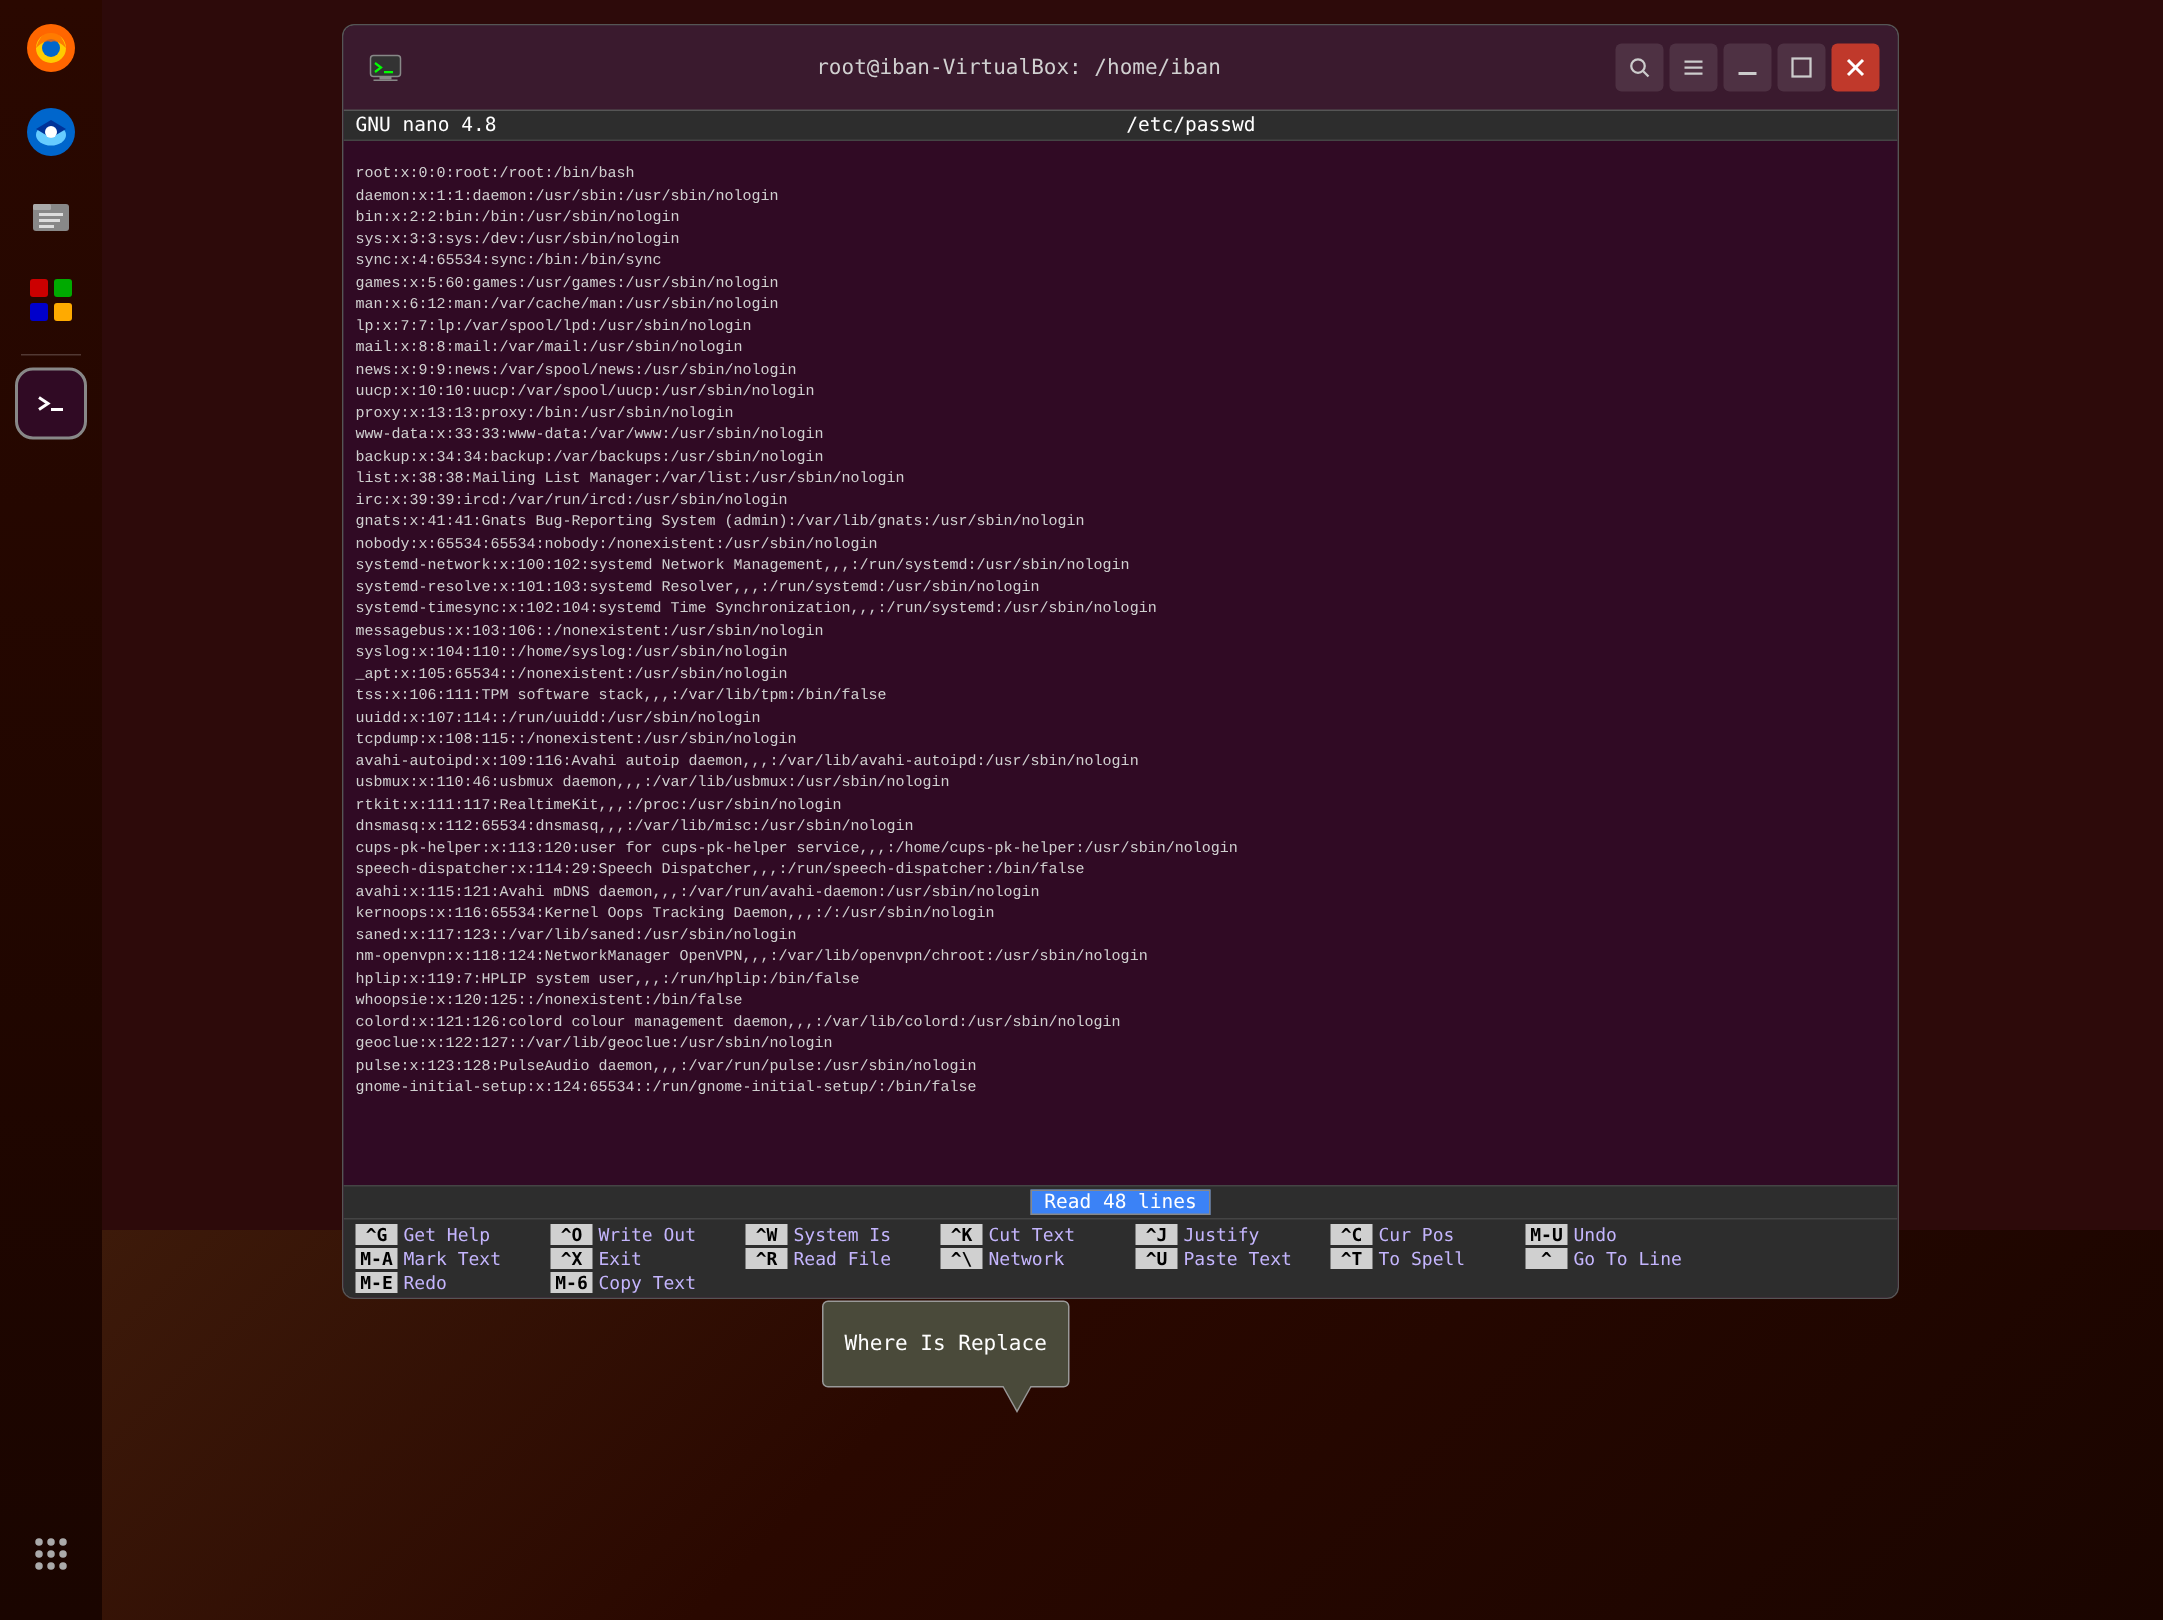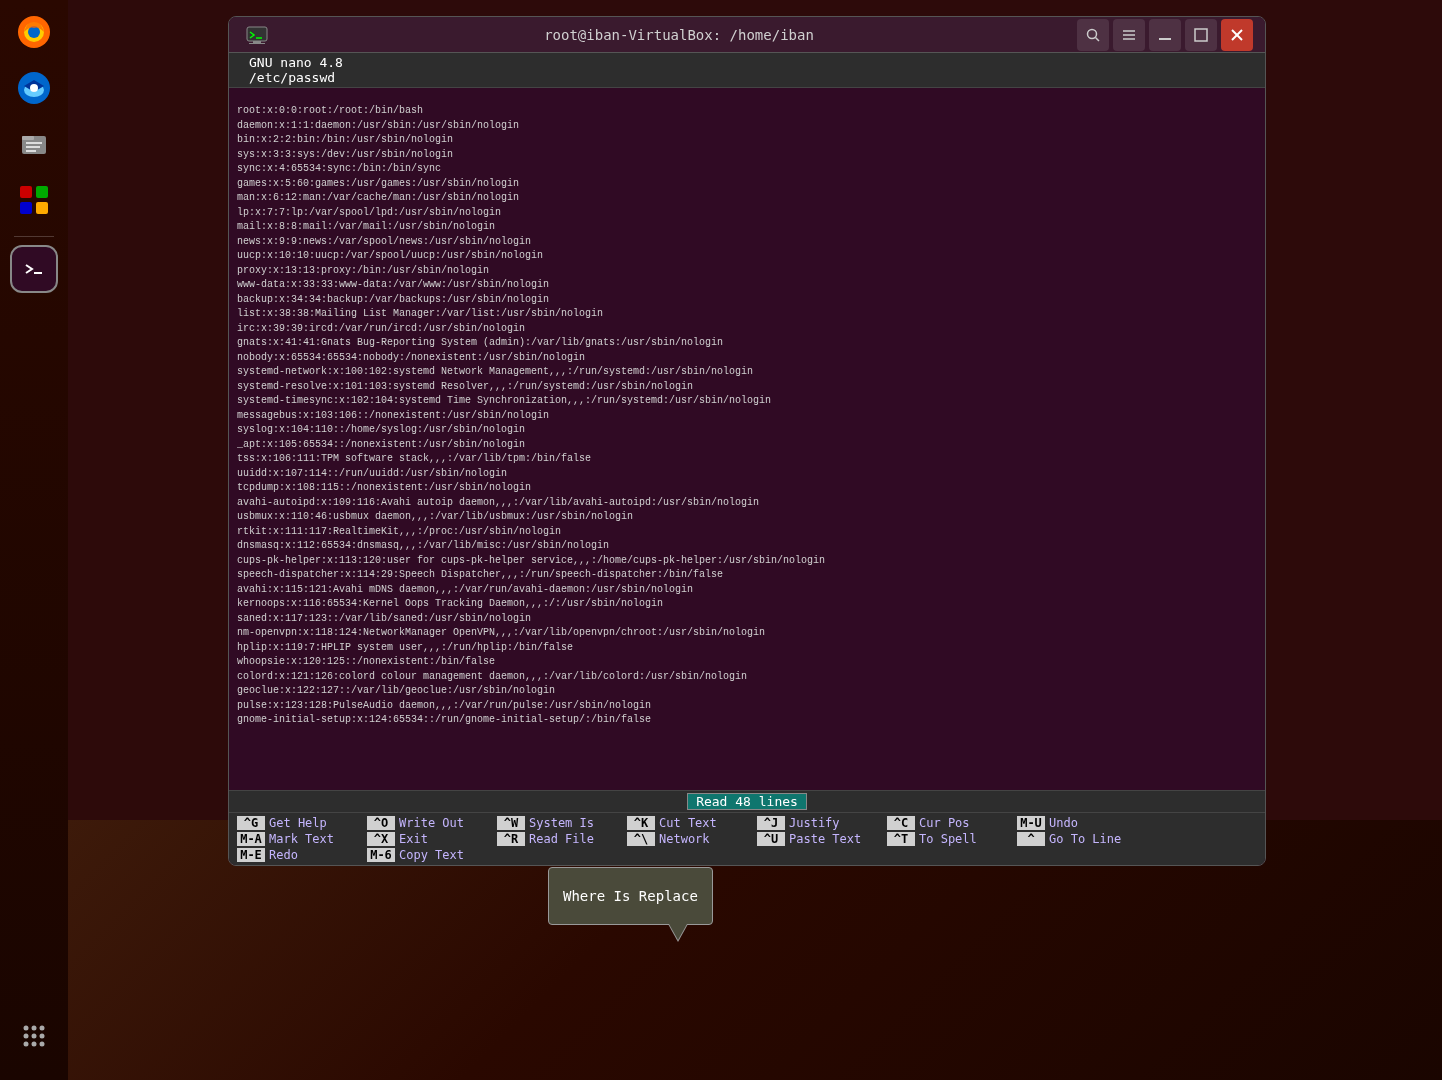--- a/index.html
+++ b/index.html
@@ -80,21 +80,21 @@
       border: 1px solid #555;
       border-radius: 8px;
       overflow: hidden;
       display: flex;
       flex-direction: column;
     }
 
     
     .titlebar {
       background: #3a1a2e;
-      height: 36px;
+      height: 57px;
       display: flex;
       align-items: center;
       padding: 0 12px;
       flex-shrink: 0;
       border-bottom: 1px solid #555;
     }
 
     .titlebar-icon {
       width: 32px;
       height: 32px;
@@ -139,26 +139,25 @@
     .titlebar-btn.minimize { }
     .titlebar-btn.maximize { }
     .titlebar-btn.close { background: #c0392b; color: white; }
 
     
     .nano-header {
       background: #2d2d2d;
       color: #fff;
       font-family: monospace;
       font-size: 13px;
-      padding: 2px 20px;
+      padding: 2px 8px;
       display: flex;
       justify-content: space-between;
       border-bottom: 1px solid #444;
       flex-shrink: 0;
-      flex-direction: column;
     }
 
     
     .terminal-content {
       flex: 1;
       background: #300a24;
       color: #d0d0d0;
       font-family: 'Courier New', monospace;
       font-size: 12.5px;
       line-height: 1.45;
@@ -184,21 +183,21 @@
       font-family: monospace;
       font-size: 13px;
       padding: 2px 0;
       display: flex;
       justify-content: center;
       border-top: 1px solid #444;
       flex-shrink: 0;
     }
 
     .status-msg {
-      background: #0f766e;
+      background: #3b82f6;
       color: #fff;
       padding: 0 8px;
       border: 1px solid #888;
     }
 
     
     .nano-shortcuts {
       background: #2d2d2d;
       color: #fff;
       font-family: monospace;

